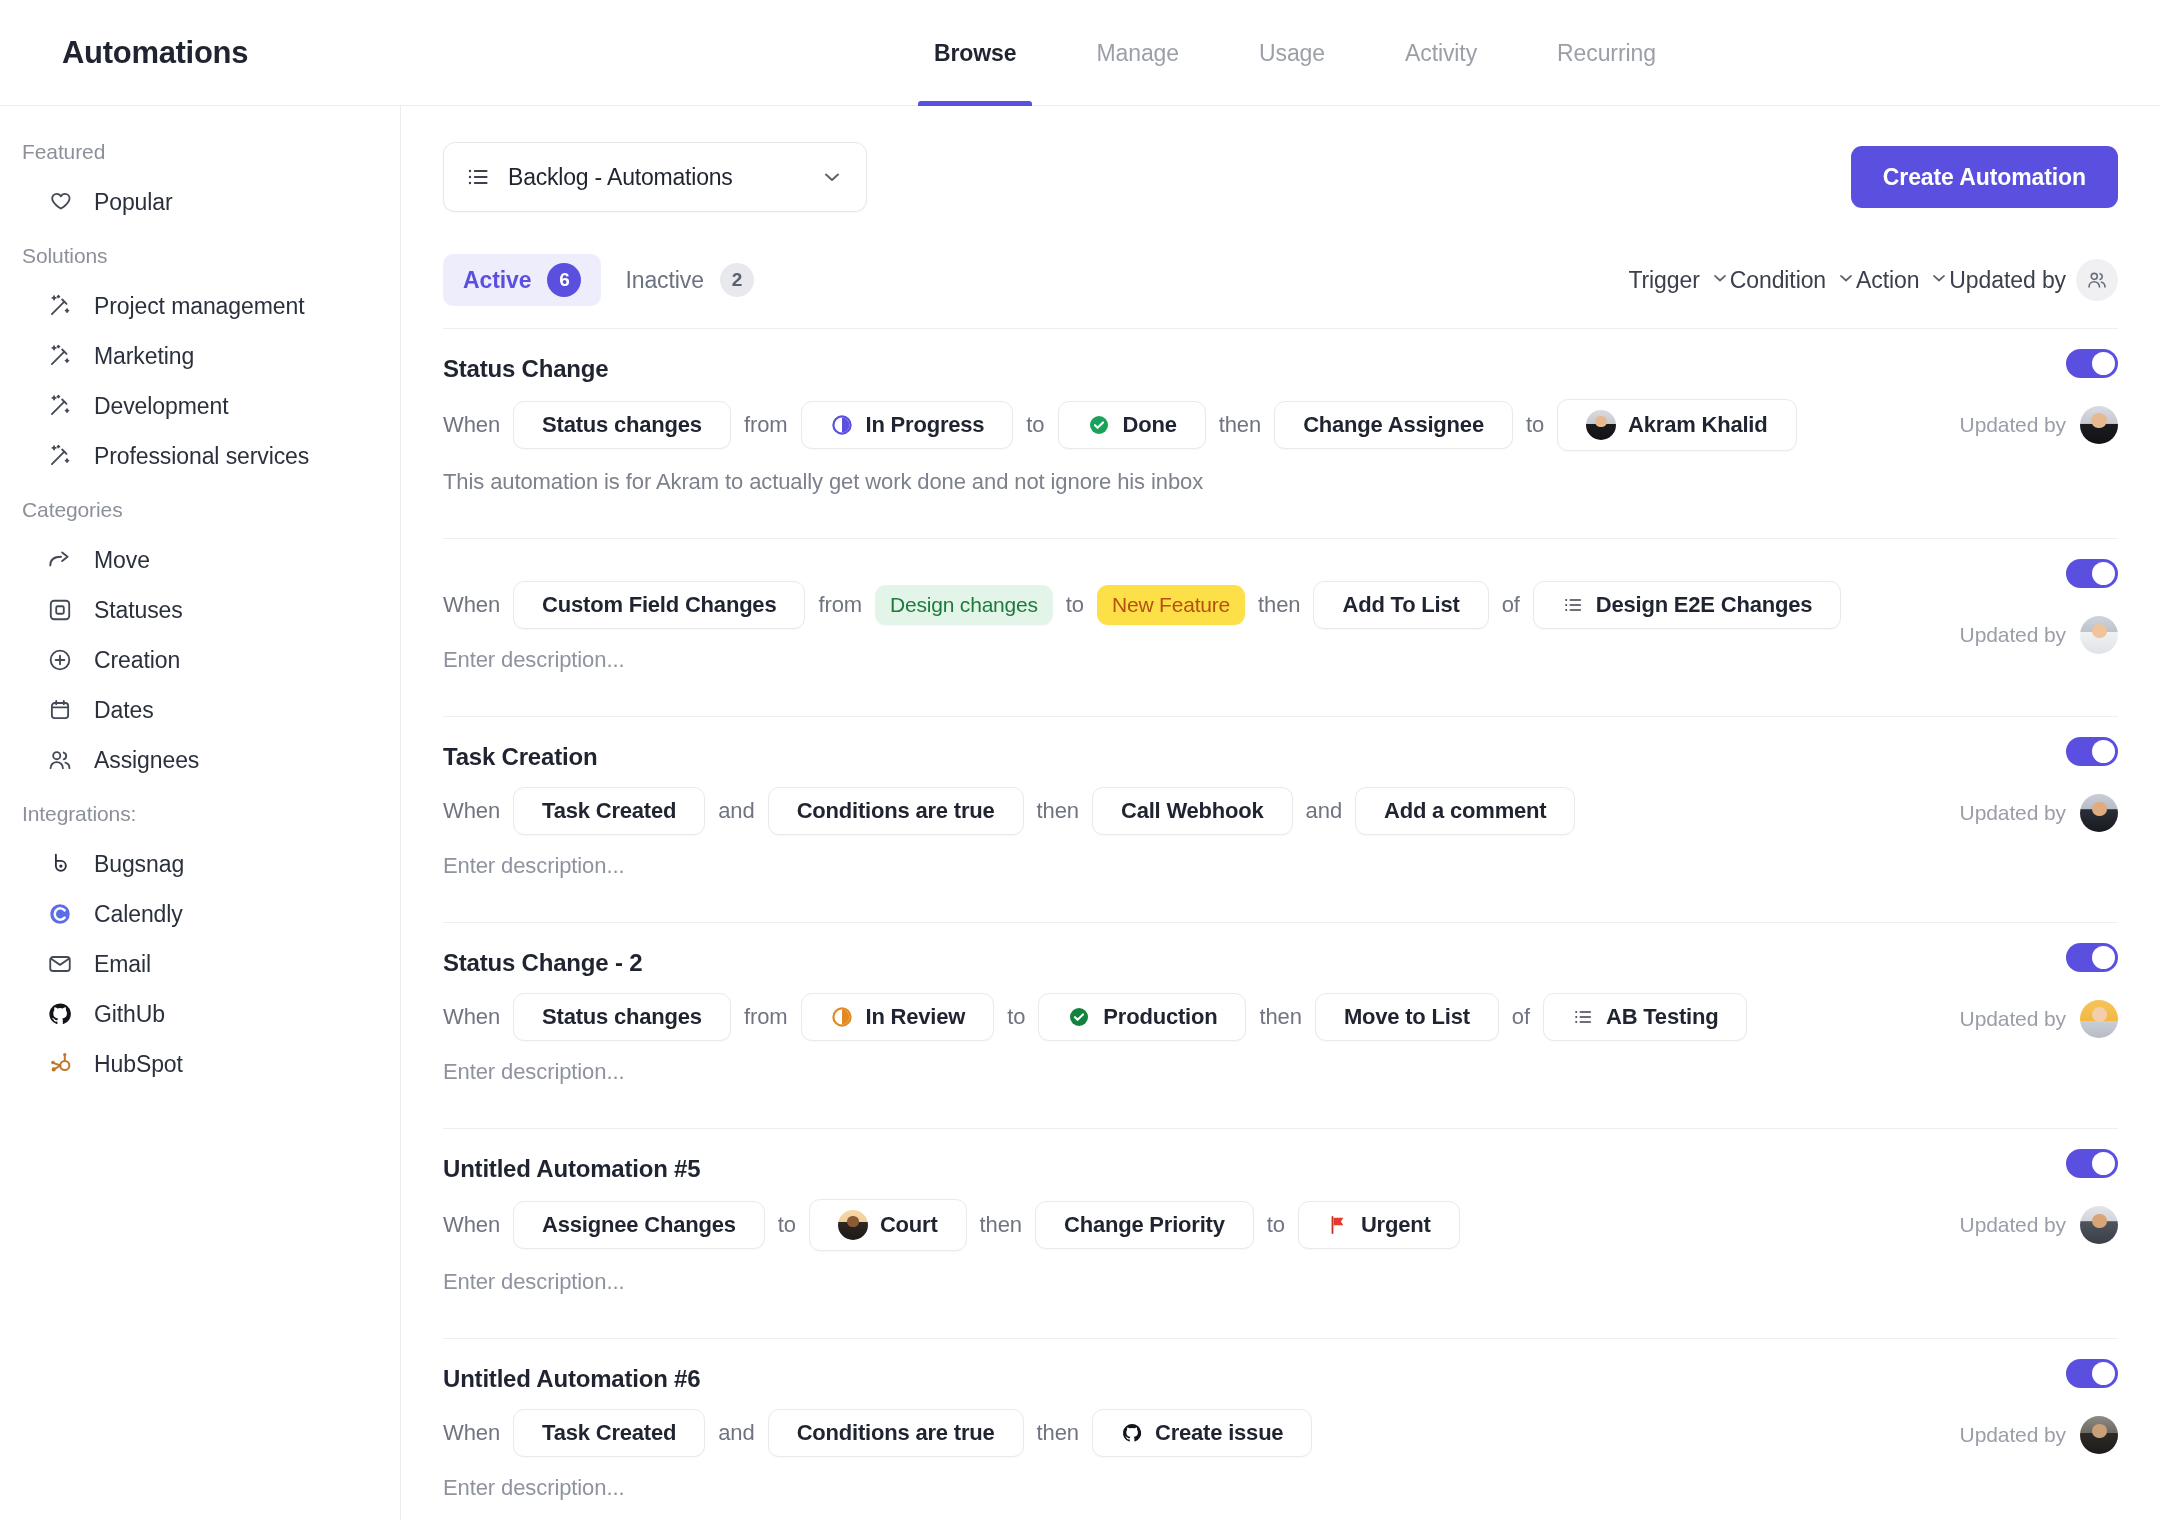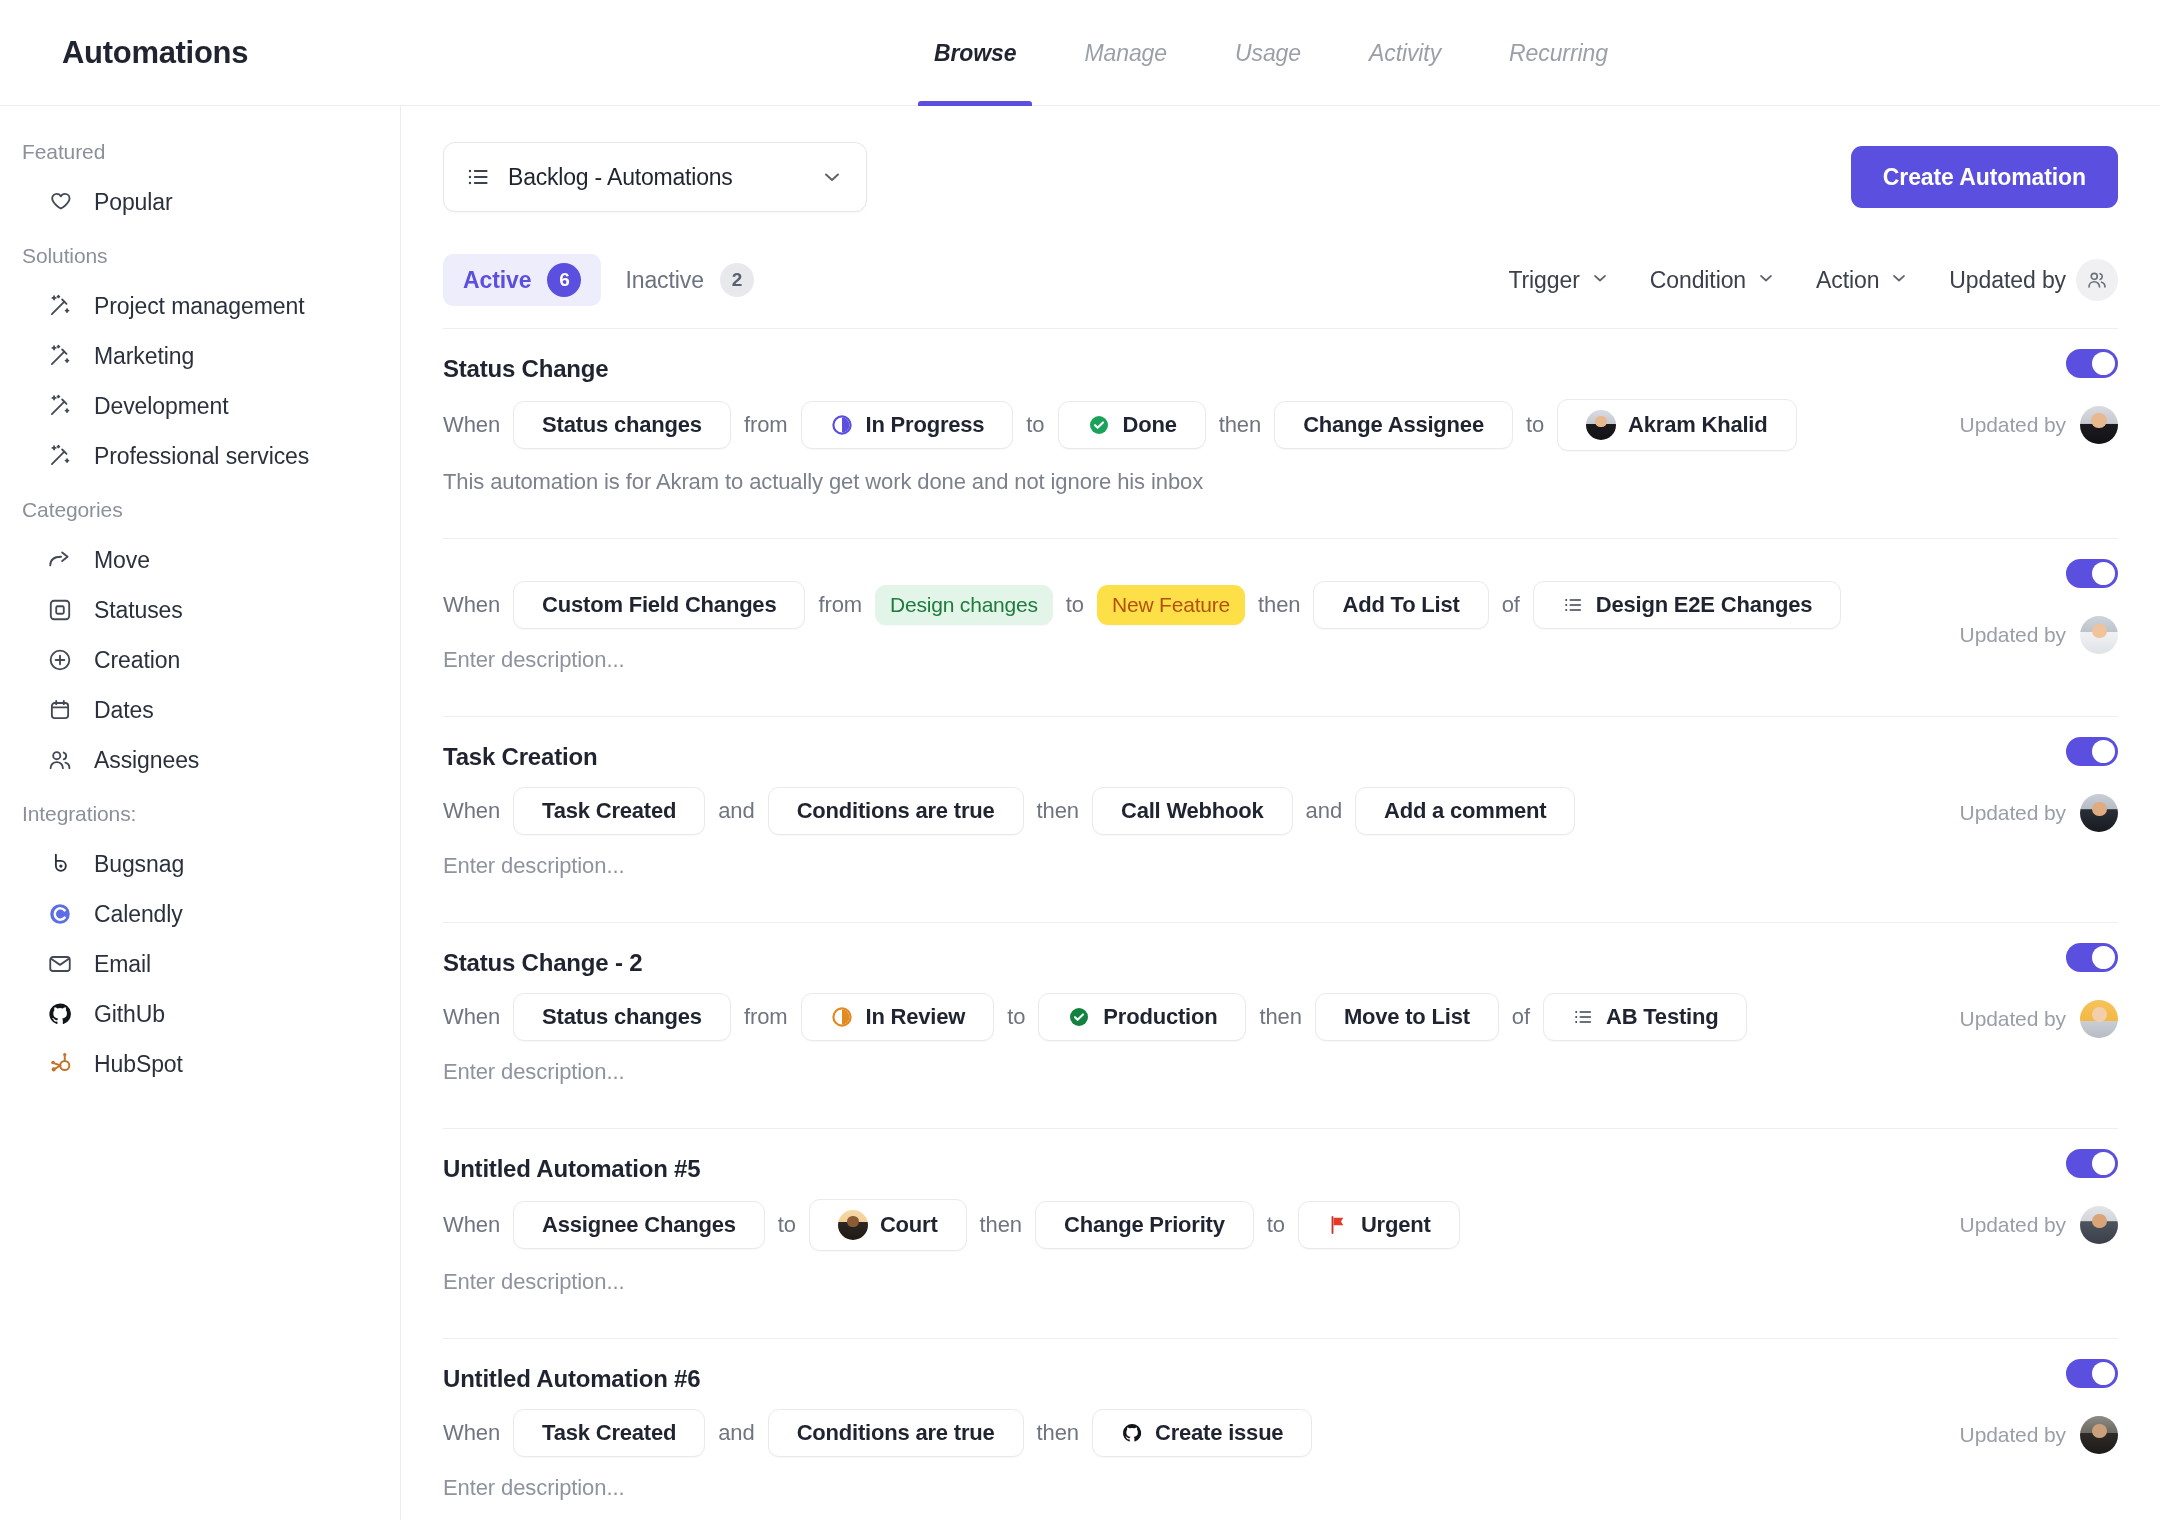--- a/index.html
+++ b/index.html
@@ -16,21 +16,21 @@
   .topbar {
     height: 106px; min-height: 106px;
     display: flex; align-items: center;
     border-bottom: 1px solid #ebecef;
     position: relative;
   }
   .app-title {
     font-size: 31px; font-weight: 700; letter-spacing: -0.3px;
     color: #1f2430; padding-left: 62px;
   }
-  .tabs { position: absolute; left: 900px; top: 0; height: 106px; display: flex; align-items: stretch; gap: 0; font-style: italic; }
+  .tabs { position: absolute; left: 900px; top: 0; height: 106px; display: flex; align-items: stretch; gap: 12px; }
   .tab {
     display: flex; align-items: center; justify-content: center;
     font-size: 23px; color: #9b9fa8; padding: 0 34px; position: relative; cursor: pointer;
     letter-spacing: -0.1px;
   }
   .tab.active { color: #1f2430; font-weight: 600; }
   .tab.active::after {
     content: ""; position: absolute; left: 18px; right: 18px; bottom: 0;
     height: 5px; background: #5b4fe0; border-radius: 3px 3px 0 0;
   }
@@ -82,21 +82,21 @@
     font-size: 23px; color: #6b7280; cursor: pointer; letter-spacing: -0.1px;
   }
   .seg-btn.on { background: #eeedfc; color: #5b4fe0; font-weight: 600; }
   .pill {
     min-width: 34px; height: 34px; border-radius: 17px; background: #e8e9ec; color: #5a6070;
     font-size: 19px; display: flex; align-items: center; justify-content: center; padding: 0 9px;
     font-weight: 600;
   }
   .seg-btn.on .pill { background: #5b4fe0; color: #fff; }
 
-  .fil-right { display: flex; align-items: center; gap: 40px; }
+  .fil-right { display: flex; align-items: center; }
   .fil { display: flex; align-items: center; gap: 10px; font-size: 23px; color: #3b414c; cursor: pointer; letter-spacing: -0.1px; }
   .av-btn {
     width: 42px; height: 42px; border-radius: 21px; background: #f0f0f2;
     display: flex; align-items: center; justify-content: center; cursor: pointer;
   }
 
   
   .rows { margin-top: 22px; }
   .row { border-top: 1px solid #eeeff2; padding: 26px 0 24px 0; position: relative; margin-top: 19px; }
   .row:first-child { border-top: 1px solid #eeeff2; }

